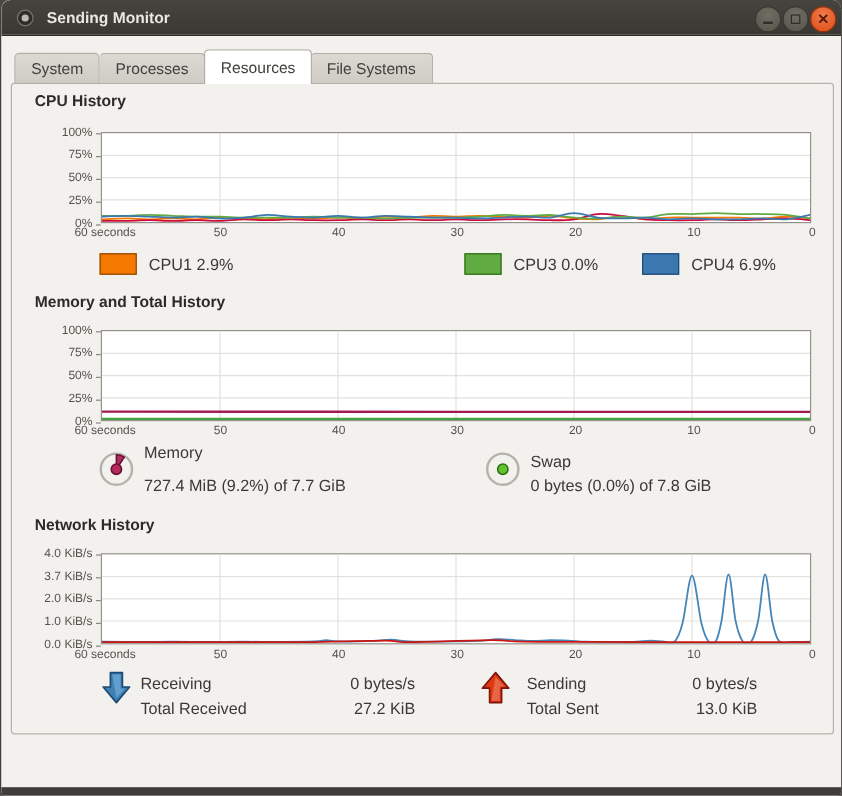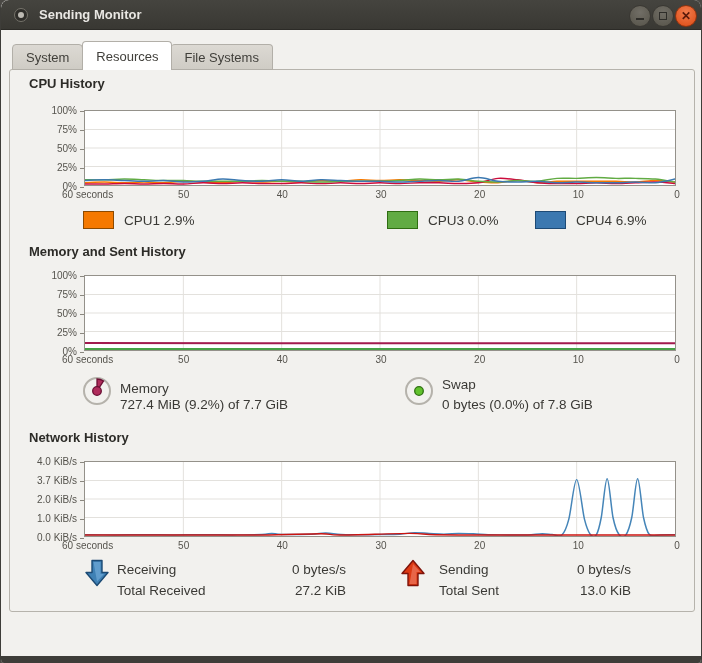--- a/index.html
+++ b/index.html
@@ -95,20 +95,21 @@
       </span>
     <span class="winbtn close">
         <span class="glyph-close">✕</span>
       </span>
   </div>
 
   <div class="frame"></div>
 
   <div class="tabbar">
     <div class="tab">System</div>
+    <div class="tab">Processes</div>
     <div class="tab active">Resources</div>
     <div class="tab">File Systems</div>
   </div>
 
   <div class="content">
 
     <div class="section-title" style="top:76px">CPU History</div>
     <div class="chart" style="top:110px">
         <svg viewBox="0 0 592 76" preserveAspectRatio="none">
           <g stroke="#e3e1dc" stroke-width="1">
@@ -151,21 +152,21 @@
     </div>
     <div class="legend-item" style="left:386px">
       <span class="swatch" style="background-color: rgb(97, 171, 67); border-color: rgb(47, 109, 18);"></span>
       <span class="legend-label">CPU3  0.0%</span>
     </div>
     <div class="legend-item" style="left:534px">
       <span class="swatch" style="background-color: rgb(59, 120, 176); border-color: rgb(29, 74, 117);"></span>
       <span class="legend-label">CPU4  6.9%</span>
     </div>
 
-    <div class="section-title" style="top:244px">Memory and Sent History</div>
+    <div class="section-title" style="top:244px">Memory and Total History</div>
     <div class="chart" style="top:275px">
         <svg viewBox="0 0 592 76" preserveAspectRatio="none">
           <g stroke="#e3e1dc" stroke-width="1">
             <line x1="98.7" y1="0" x2="98.7" y2="76"></line>
             <line x1="197.3" y1="0" x2="197.3" y2="76"></line>
             <line x1="296.0" y1="0" x2="296.0" y2="76"></line>
             <line x1="394.7" y1="0" x2="394.7" y2="76"></line>
             <line x1="493.3" y1="0" x2="493.3" y2="76"></line>
             <line x1="0" y1="19.0" x2="592" y2="19.0"></line>
             <line x1="0" y1="38.0" x2="592" y2="38.0"></line>
@@ -191,21 +192,21 @@
         <div class="xtick" style="left: 364.667px; width: 60px; text-align: center;">20</div>
         <div class="xtick" style="left: 463.333px; width: 60px; text-align: center;">10</div>
         <div class="xtick" style="left: 562px; width: 60px; text-align: center;">0</div>
       </div>
 
     <svg class="picon" style="left:80px;top:375px" viewBox="0 0 32 32">
         <circle cx="16" cy="16" r="13" fill="none" stroke="#b5b2ab" stroke-width="2"></circle>
         <path d="M16,16 L16,4 A12,12 0 0 1 22.56,5.95 Z" fill="#b02d5c" stroke="#6b0f34" stroke-width="1.3"></path>
         <circle cx="16" cy="16" r="4.3" fill="#b02d5c" stroke="#6b0f34" stroke-width="1.3"></circle>
       </svg>
-    <div class="info-label" style="left:119px;top:381px">Memory</div>
+    <div class="info-label" style="left:119px;top:370px">Memory</div>
     <div class="info-label" style="left:119px;top:397px">727.4 MiB (9.2%) of 7.7 GiB</div>
 
     <svg class="picon" style="left:402px;top:375px" viewBox="0 0 32 32">
         <circle cx="16" cy="16" r="13" fill="none" stroke="#b5b2ab" stroke-width="2"></circle>
         <circle cx="16" cy="16" r="4.3" fill="#61c22d" stroke="#2f7111" stroke-width="1.3"></circle>
       </svg>
     <div class="info-label" style="left:441px;top:377px">Swap</div>
     <div class="info-label" style="left:441px;top:397px">0 bytes (0.0%) of 7.8 GiB</div>
 
     <div class="section-title" style="top:430px">Network History</div>

